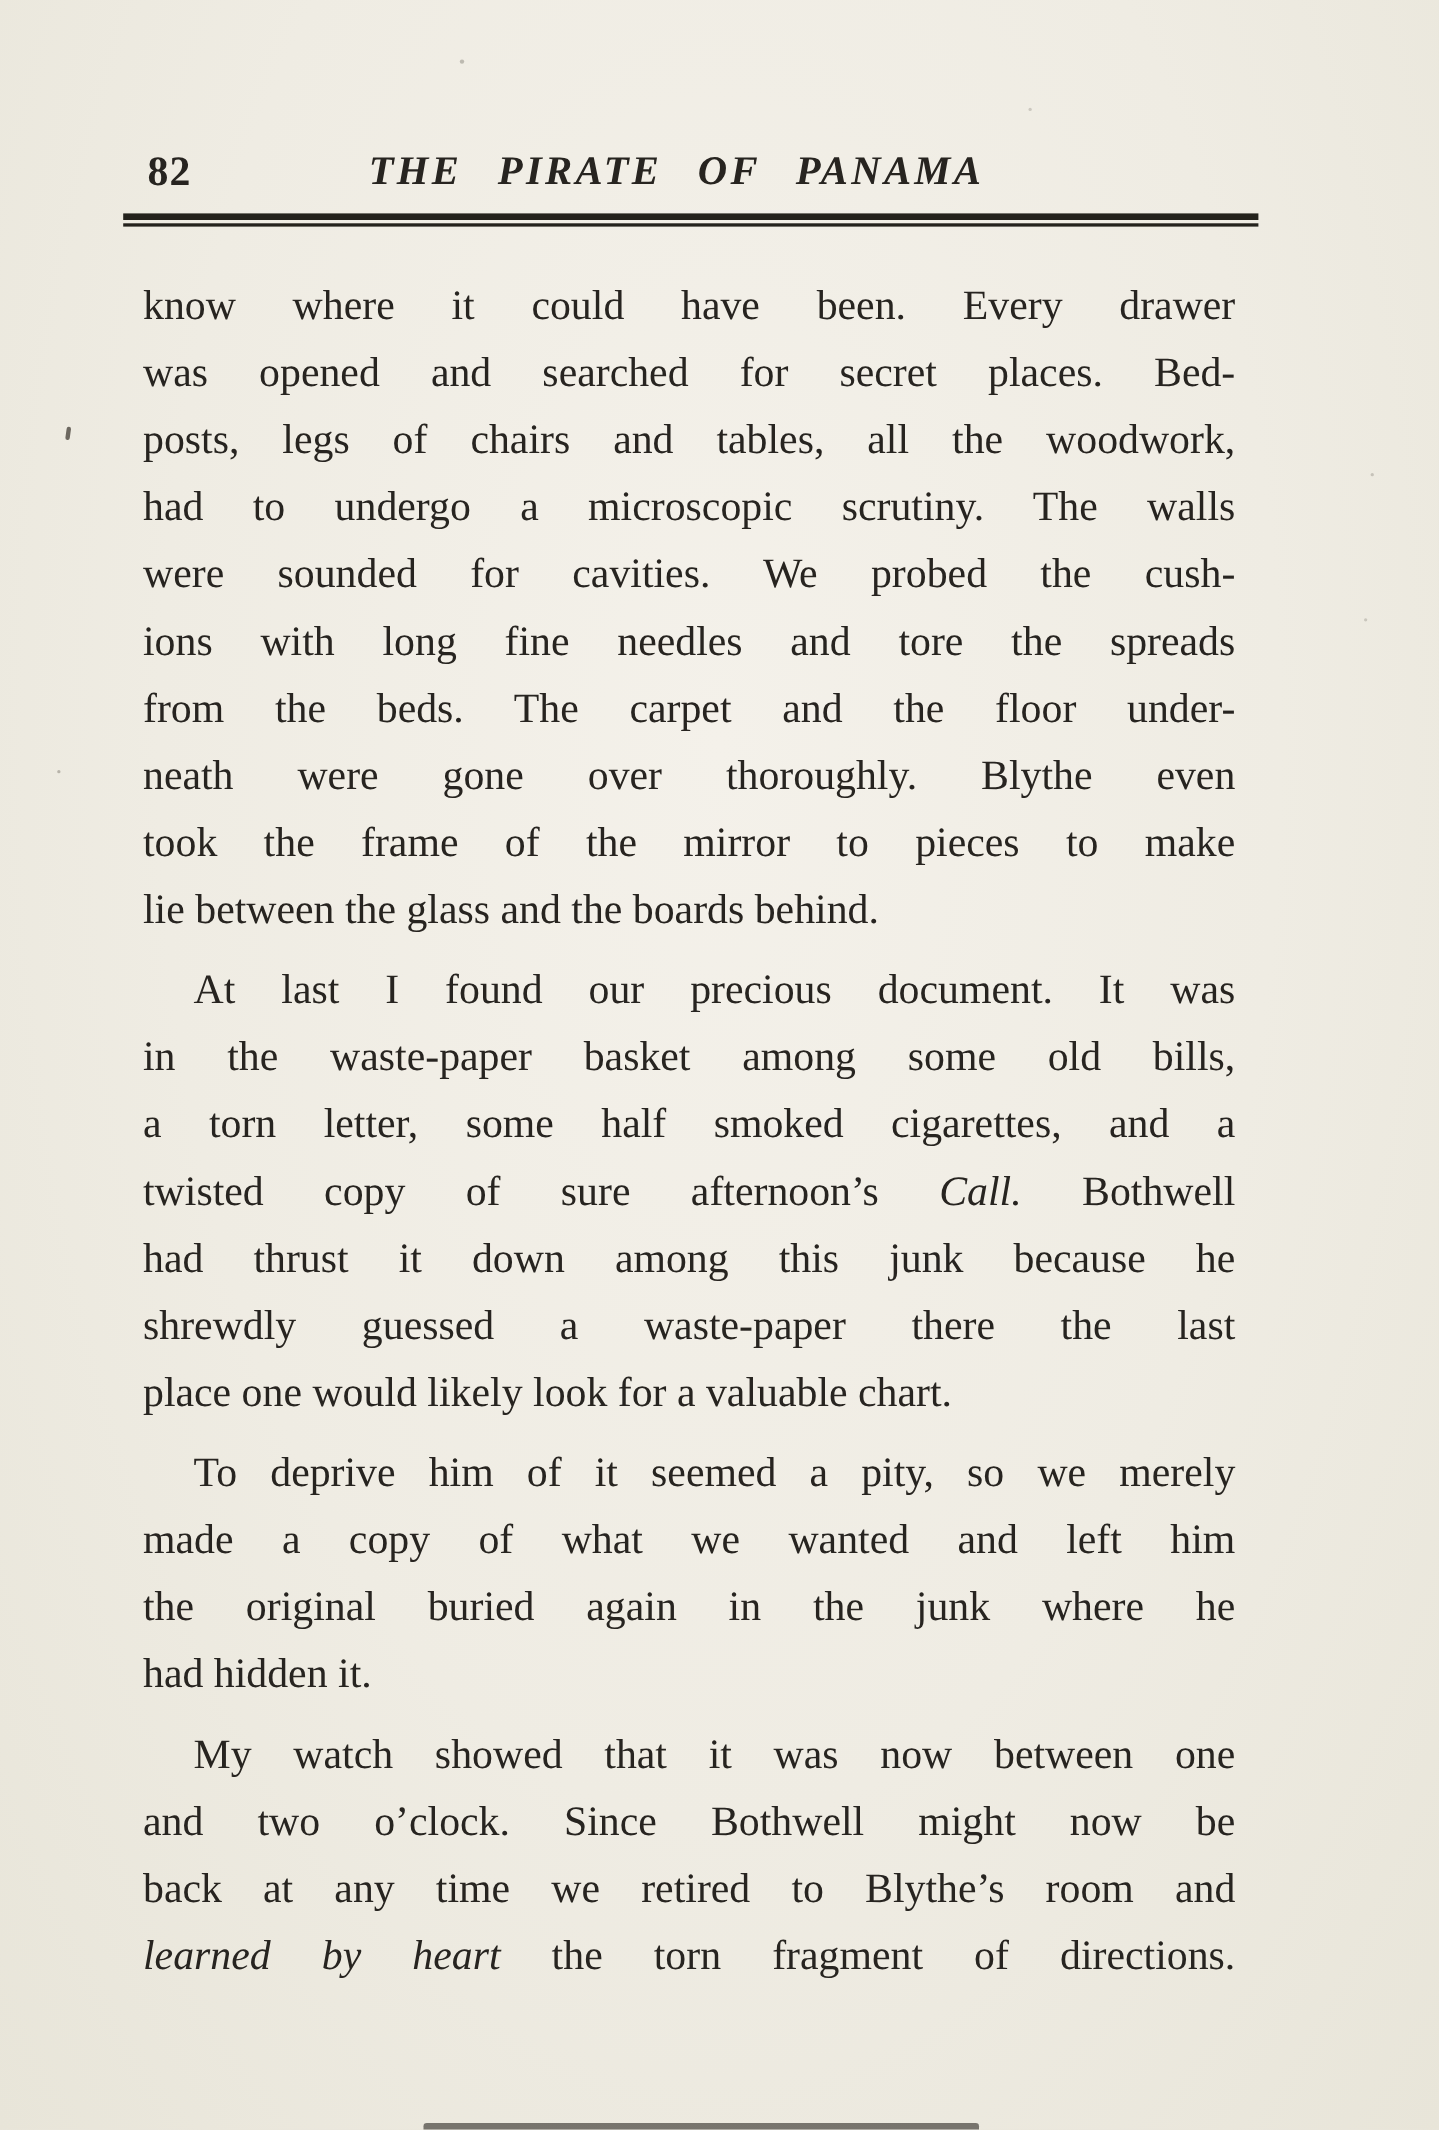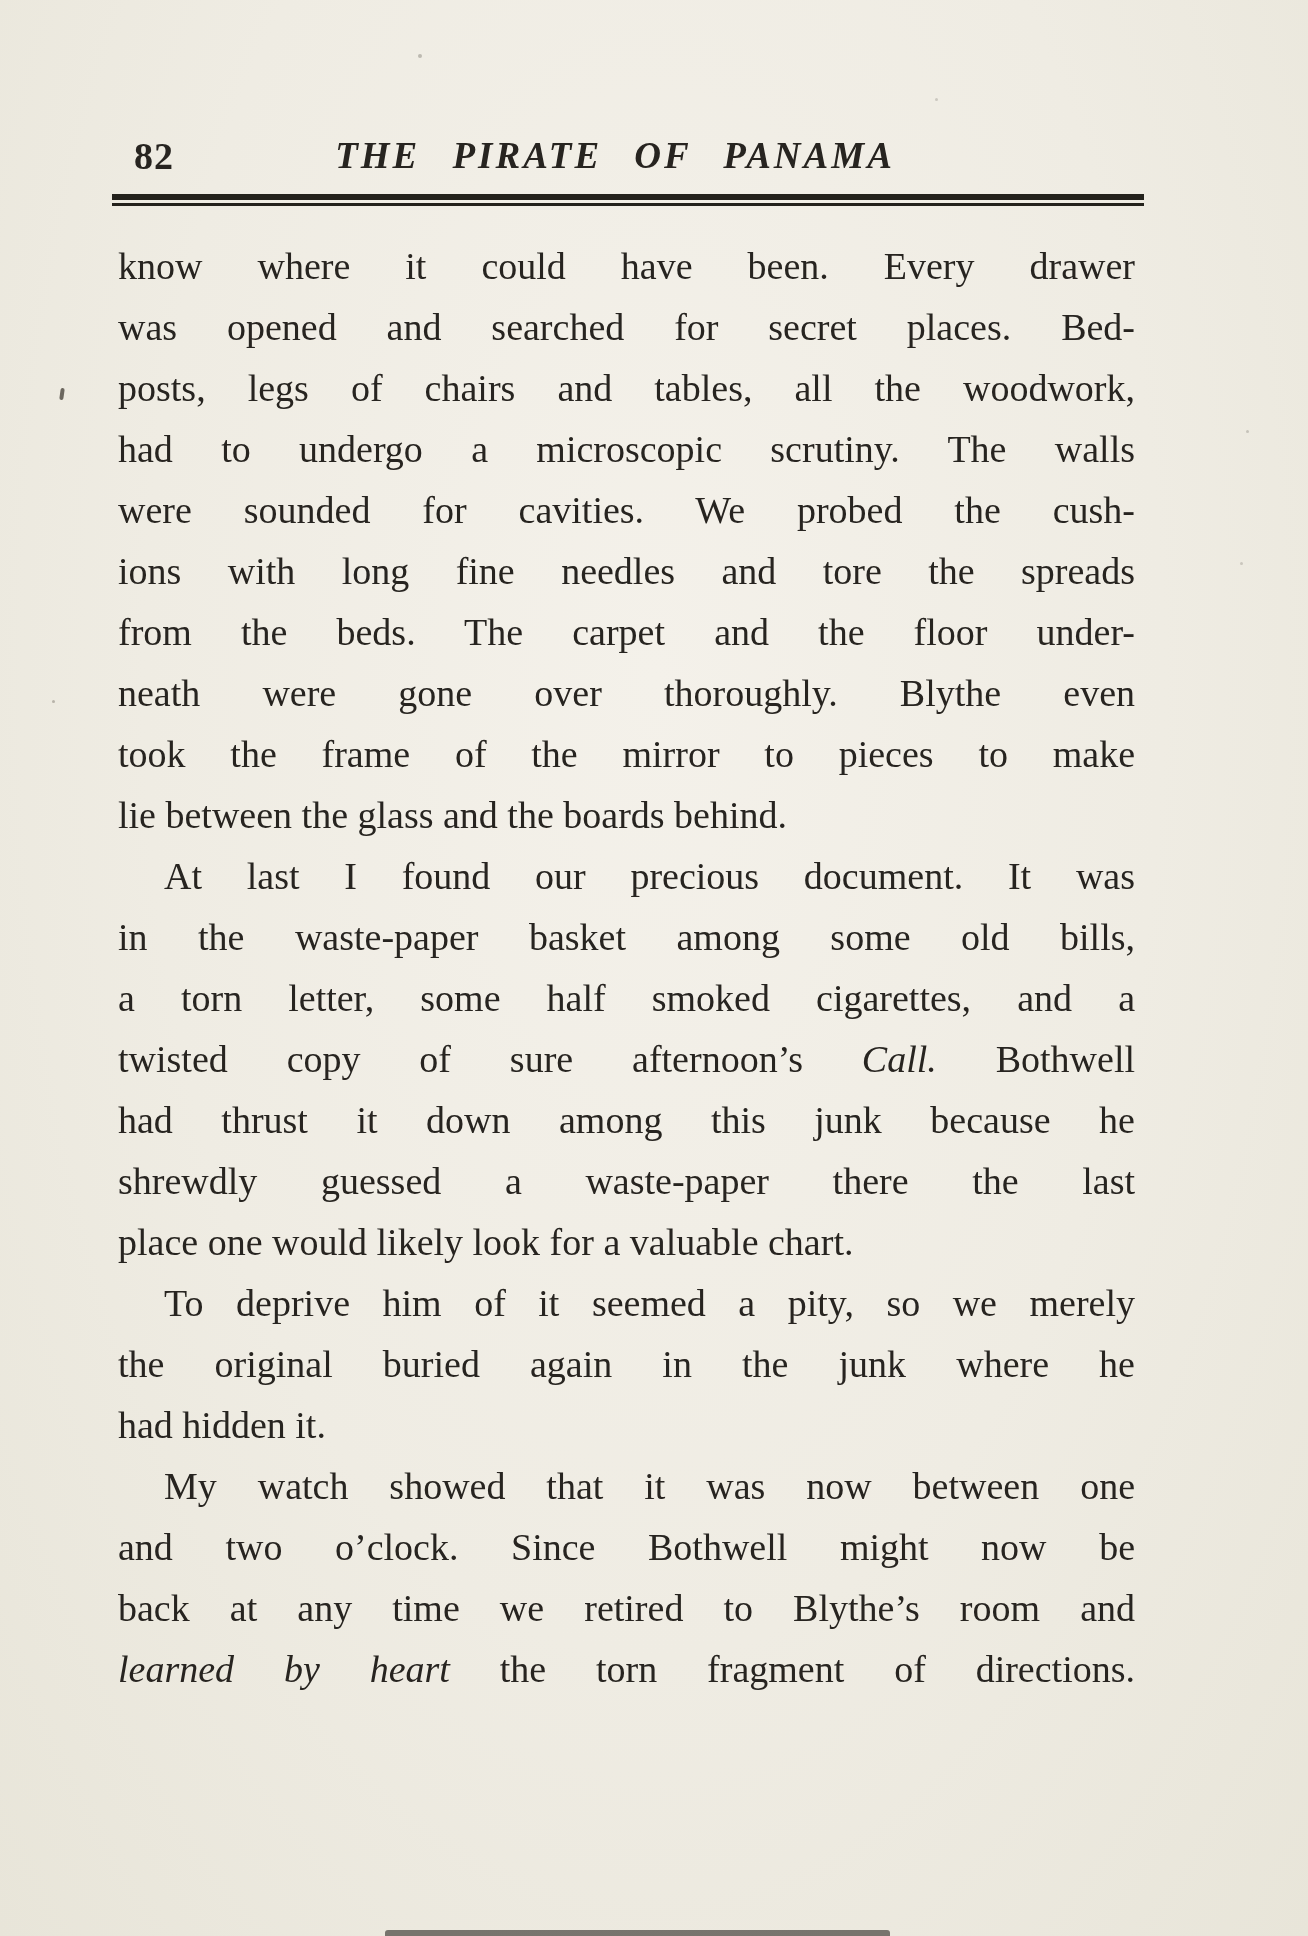--- a/index.html
+++ b/index.html
@@ -59,21 +59,21 @@
 
   
   .body-text {
     position: absolute;
     left: 118px;
     top: 236px;
     width: 1017px;
     font-size: 38px;
     line-height: 61px;
   }
-  .paragraph { margin: 0; }
+  .paragraph { margin: 12px; }
   .line {
     text-align: justify;
     text-align-last: justify;
     text-justify: inter-word;
   }
   .line.last { text-align-last: left; }
   .line.justify-last { text-align-last: justify; }
   .line.indent { text-indent: 46px; }
   em { font-style: italic; }
 
@@ -129,20 +129,21 @@
         <div class="line indent"><span>At last I found our precious document. It was</span></div>
         <div class="line"><span>in the waste-paper basket among some old bills,</span></div>
         <div class="line"><span>a torn letter, some half smoked cigarettes, and a</span></div>
         <div class="line"><span>twisted copy of sure afternoon’s </span><em>Call.</em><span> Bothwell</span></div>
         <div class="line"><span>had thrust it down among this junk because he</span></div>
         <div class="line"><span>shrewdly guessed a waste-paper there the last</span></div>
         <div class="line last"><span>place one would likely look for a valuable chart.</span></div>
       </div>
       <div class="paragraph">
         <div class="line indent"><span>To deprive him of it seemed a pity, so we merely</span></div>
+        <div class="line"><span>made a copy of what we wanted and left him</span></div>
         <div class="line"><span>the original buried again in the junk where he</span></div>
         <div class="line last"><span>had hidden it.</span></div>
       </div>
       <div class="paragraph">
         <div class="line indent"><span>My watch showed that it was now between one</span></div>
         <div class="line"><span>and two o’clock. Since Bothwell might now be</span></div>
         <div class="line"><span>back at any time we retired to Blythe’s room and</span></div>
         <div class="line justify-last"><em>learned by heart</em><span> the torn fragment of directions.</span></div>
       </div>
     </main>

